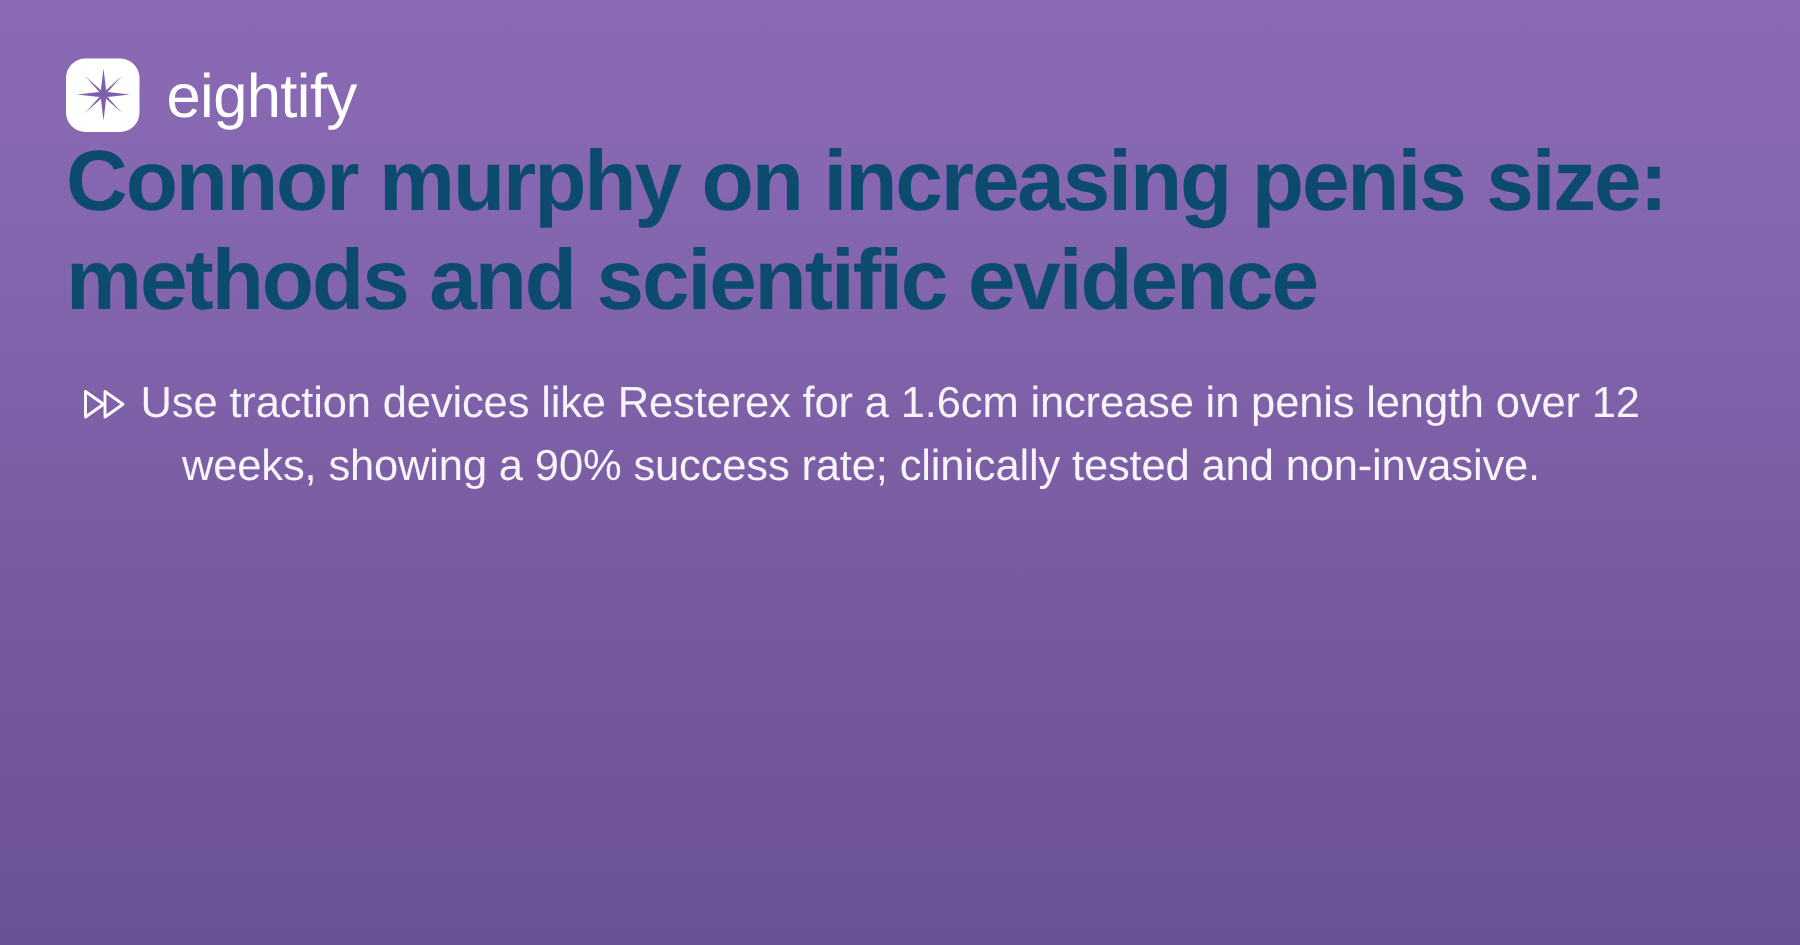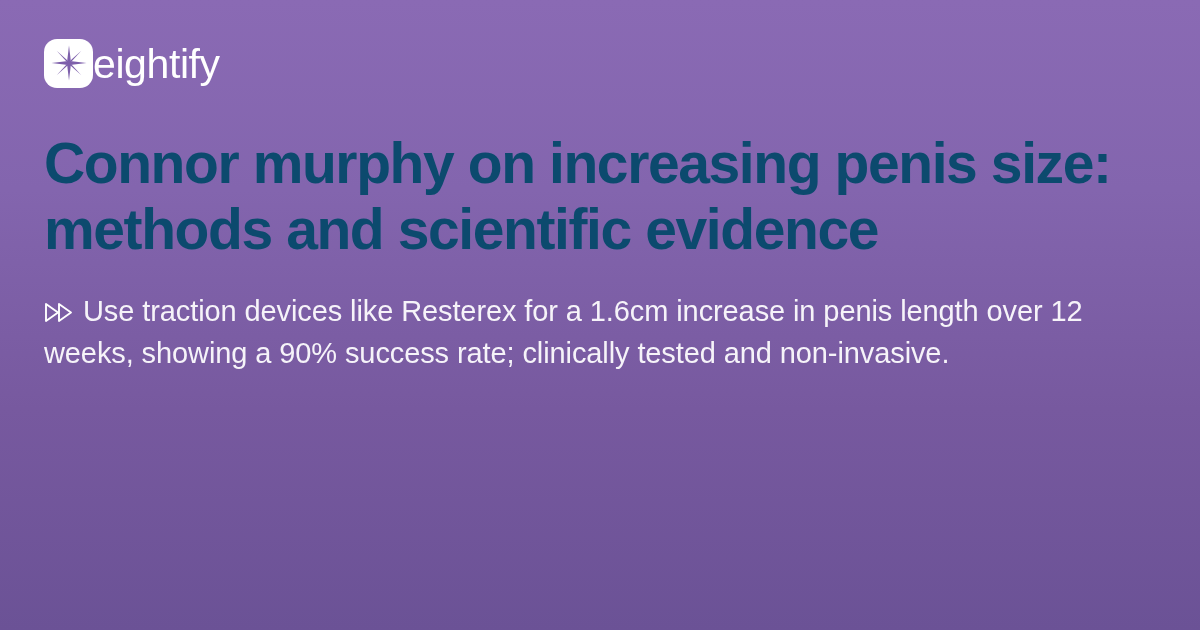--- a/index.html
+++ b/index.html
@@ -24,22 +24,22 @@
     height: 630px;
     padding: 38px 48px 0 44px;
     display: flex;
     flex-direction: column;
   }
 
   
   .brand {
     display: flex;
     align-items: center;
+    gap: 18px;
     height: 50px;
-    margin-bottom: 42px;
   }
 
   .brand-mark {
     width: 49px;
     height: 49px;
     flex: 0 0 49px;
     background: #ffffff;
     border-radius: 13px;
     display: flex;
     align-items: center;
@@ -71,20 +71,21 @@
 
   
   .subtitle {
     font-size: 29px;
     line-height: 42px;
     font-weight: 300;
     letter-spacing: -0.1px;
     color: rgba(255,255,255,0.93);
     max-width: 1060px;
     display: block;
+    text-align: center;
   }
 
   .ff-icon {
     display: inline-block;
     vertical-align: -2px;
     margin-right: 9px;
   }
 
   .ff-icon svg { display: block; }
 </style>

